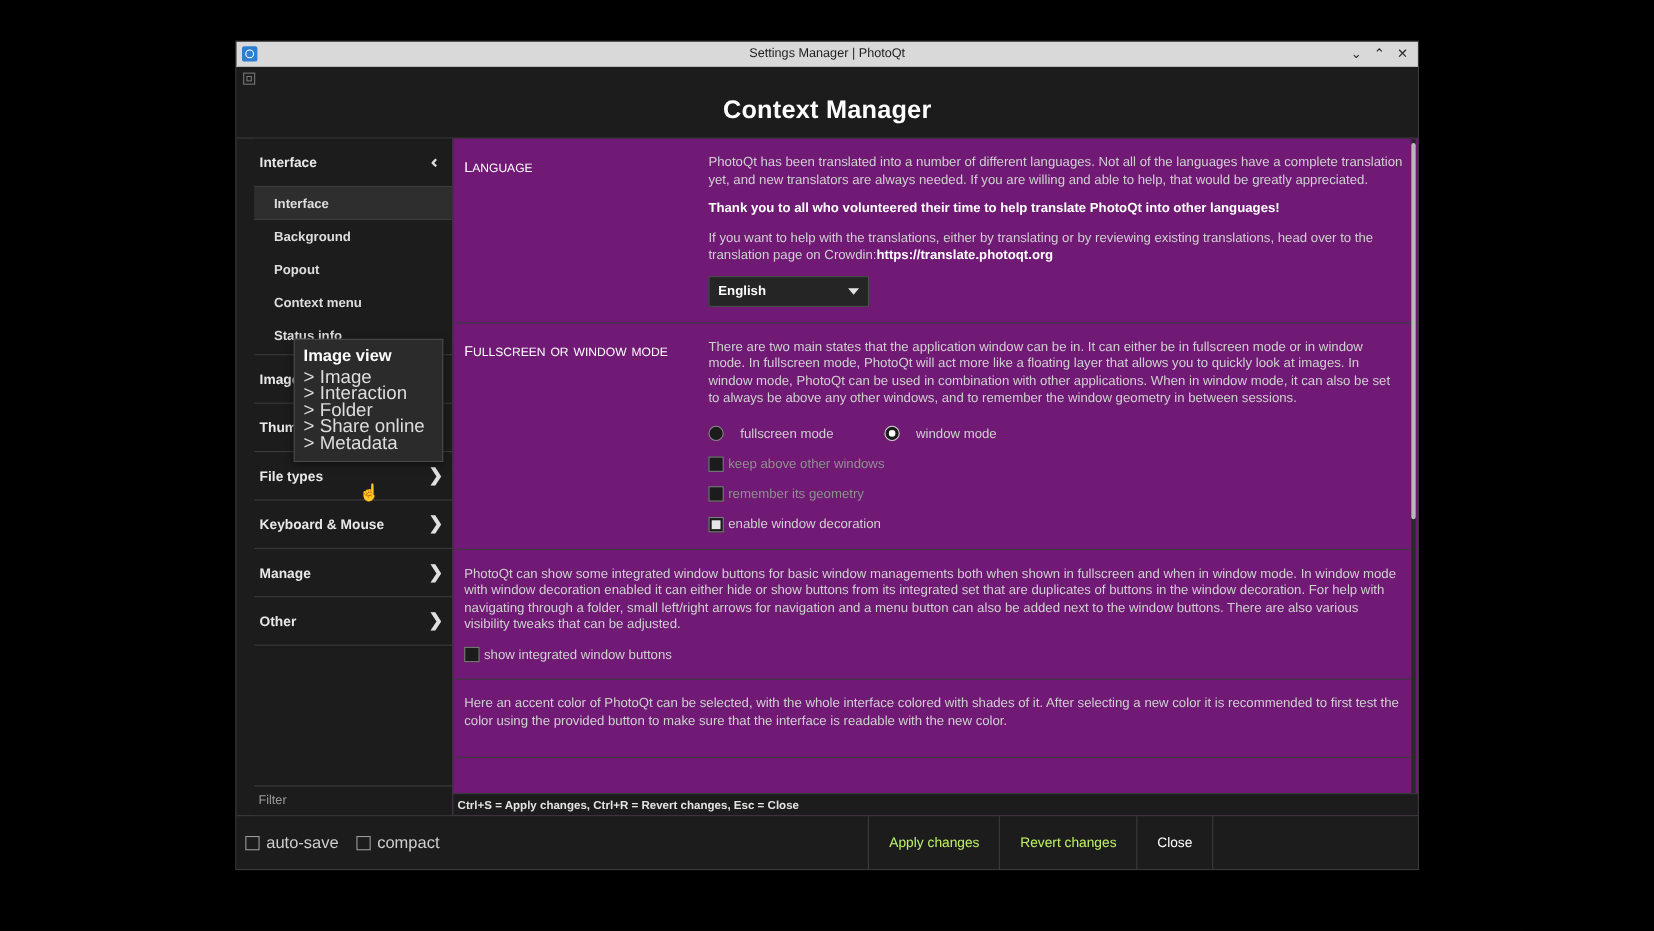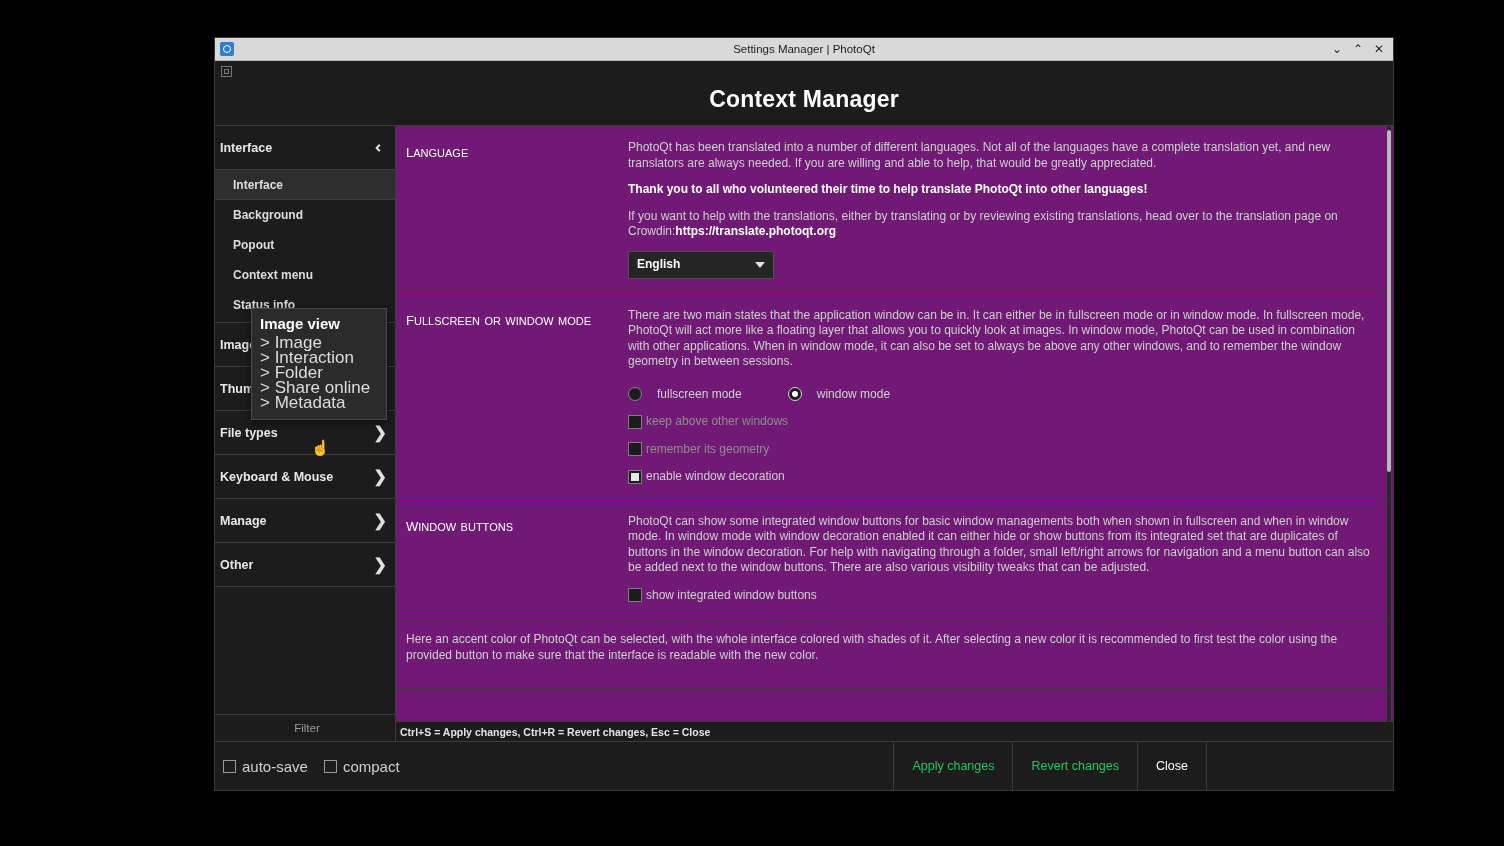--- a/index.html
+++ b/index.html
@@ -9,21 +9,21 @@
     width: 1504px;
     height: 846px;
     overflow: hidden;
     font-family: "Liberation Sans", sans-serif;
   }
 
   #app-window {
     position: absolute;
     left: 214px;
     top: 37px;
-    width: 1180px;
+    width: 1076px;
     height: 754px;
     background: #1c1c1c;
     border: 1px solid #3a3a3a;
     box-sizing: border-box;
     display: flex;
     flex-direction: column;
     box-shadow: 0 0 14px rgba(0,0,0,0.8);
   }
 
   
@@ -111,20 +111,21 @@
     letter-spacing: 0.2px;
   }
 
   
   .body-area {
     flex: 1 1 auto;
     display: flex;
     min-height: 0;
     position: relative;
     border-top: 1px solid #3b3b3b;
+    padding-left: 16px;
   }
 
   
   .sidebar {
     width: 180px;
     background: #1c1c1c;
     border-right: 1px solid #3b3b3b;
     display: flex;
     flex-direction: column;
     flex: 0 0 auto;
@@ -170,21 +171,20 @@
   }
   .sidebar-spacer { flex: 1 1 auto; }
   .filter-box {
     border-top: 1px solid #3b3b3b;
     height: 26px;
     display: flex;
     align-items: center;
     padding-left: 4px;
     color: #9a9a9a;
     font-size: 11.5px;
-    justify-content: center;
   }
 
   
   .flyout {
     position: absolute;
     left: 36px;
     top: 182px;
     width: 118px;
     background: #2b2b2b;
     border: 1px solid #4a4a4a;
@@ -379,21 +379,21 @@
   .fbtn {
     height: 48px;
     padding: 0 18px;
     display: flex;
     align-items: center;
     justify-content: center;
     font-size: 12.5px;
     border-left: 1px solid #3b3b3b;
     box-sizing: border-box;
   }
-  .fbtn.disabled { color: #22c55e; }
+  .fbtn.disabled { color: #bef264; }
   .fbtn.active { color: #ffffff; border-right: 1px solid #3b3b3b; }
   .footer-tail { width: 186px; }
 </style>
 </head>
 <body>
 
 <div id="app-window">
 
   <div class="titlebar">
     <div class="app-icon"></div>
@@ -518,21 +518,20 @@
               <span class="opt-label dim">remember its geometry</span>
             </div>
             <div class="opt-row">
               <div class="cbx checked"></div>
               <span class="opt-label">enable window decoration</span>
             </div>
           </div>
         </div>
 
         <div class="section">
-          <div class="sec-title">Window buttons</div>
           <div class="sec-body">
             <p>PhotoQt can show some integrated window buttons for basic window managements both when shown in fullscreen and when in window mode. In window mode with window decoration enabled it can either hide or show buttons from its integrated set that are duplicates of buttons in the window decoration. For help with navigating through a folder, small left/right arrows for navigation and a menu button can also be added next to the window buttons. There are also various visibility tweaks that can be adjusted.</p>
             <div class="opt-row">
               <div class="cbx"></div>
               <span class="opt-label">show integrated window buttons</span>
             </div>
           </div>
         </div>
 
         <div class="section">

